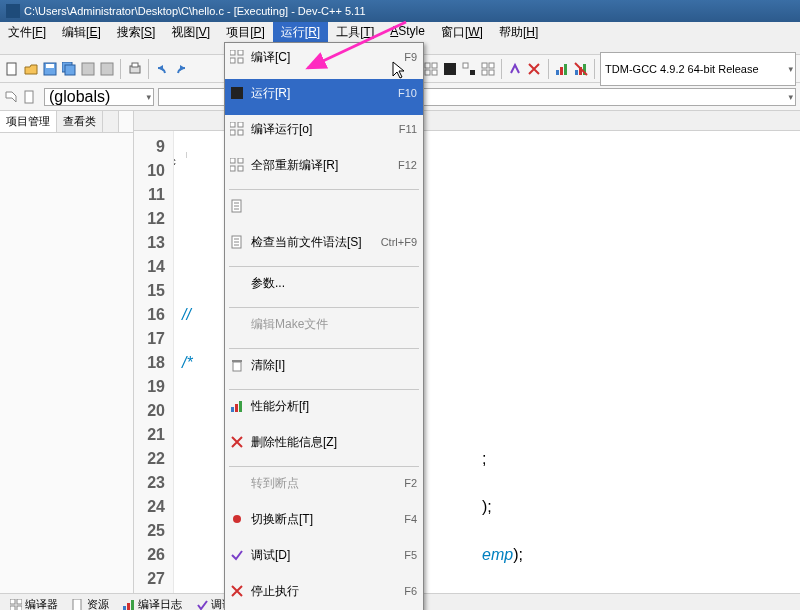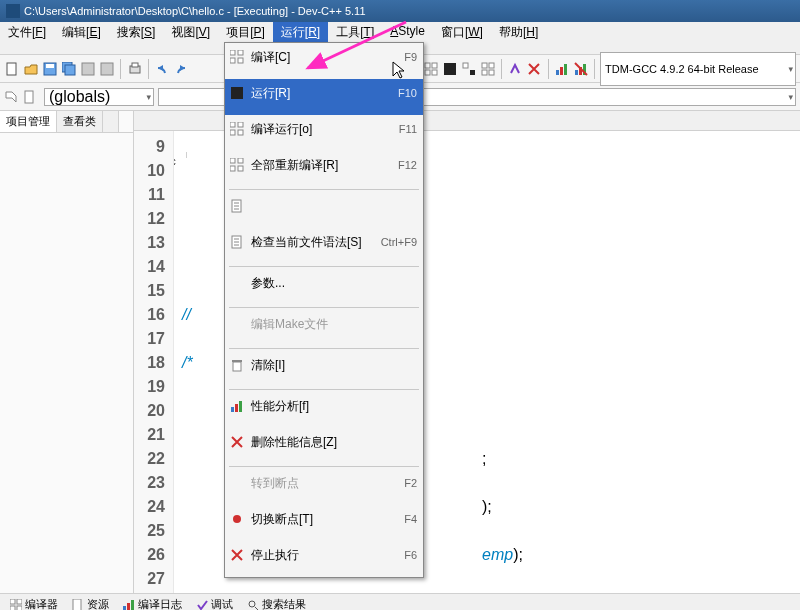--- a/index.html
+++ b/index.html
@@ -382,20 +382,29 @@
         <svg width="14" height="14">
           <circle cx="7" cy="7" r="4" fill="#d03030"></circle>
         </svg>
       </span>
       <span class="lbl">切换断点[T]</span>
       <span class="sc">F4</span>
     </div>
     <div class="dd-row">
       <span class="ico">
         <svg width="14" height="14">
+          <path d="M2 7 L6 11 L12 3" fill="none" stroke="#7a3fc8" stroke-width="2"></path>
+        </svg>
+      </span>
+      <span class="lbl">调试[D]</span>
+      <span class="sc">F5</span>
+    </div>
+    <div class="dd-row">
+      <span class="ico">
+        <svg width="14" height="14">
           <path d="M2 2 L12 12 M12 2 L2 12" stroke="#d03030" stroke-width="2"></path>
         </svg>
       </span>
       <span class="lbl">停止执行</span>
       <span class="sc">F6</span>
     </div>
   </div>
 
 <svg class="arrow" style="left:296px;top:18px" width="120" height="58">
   <defs>

